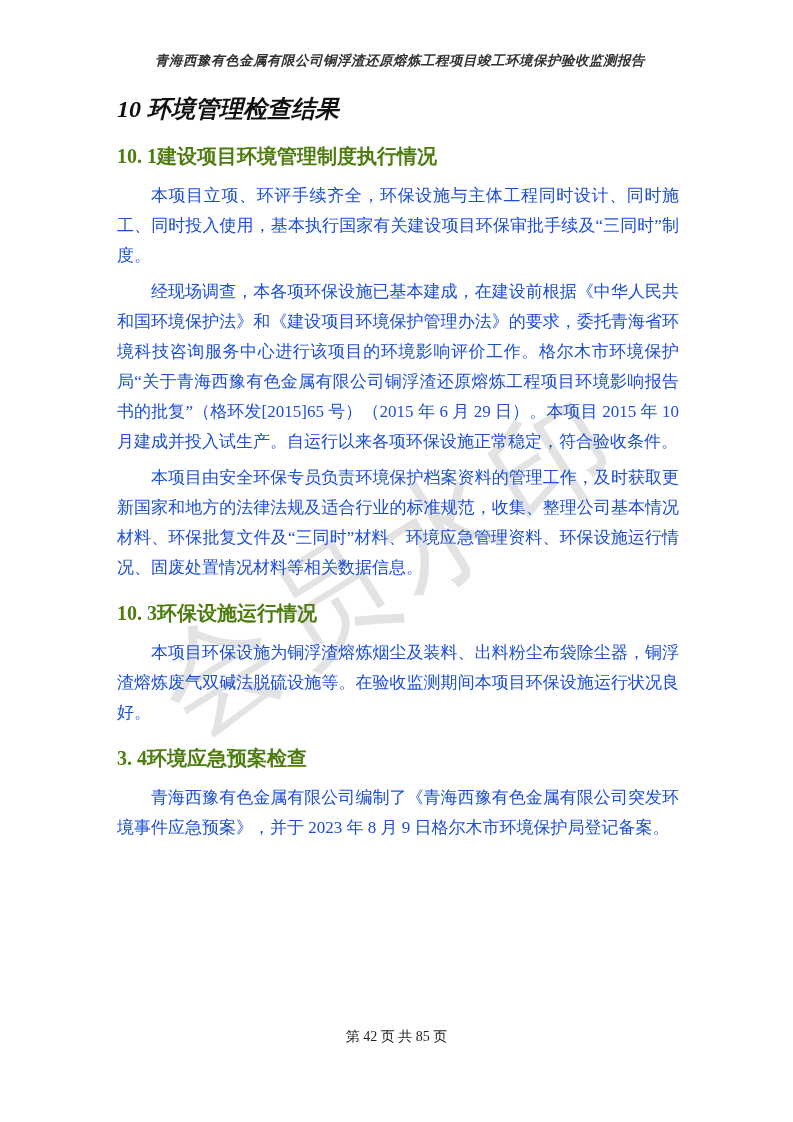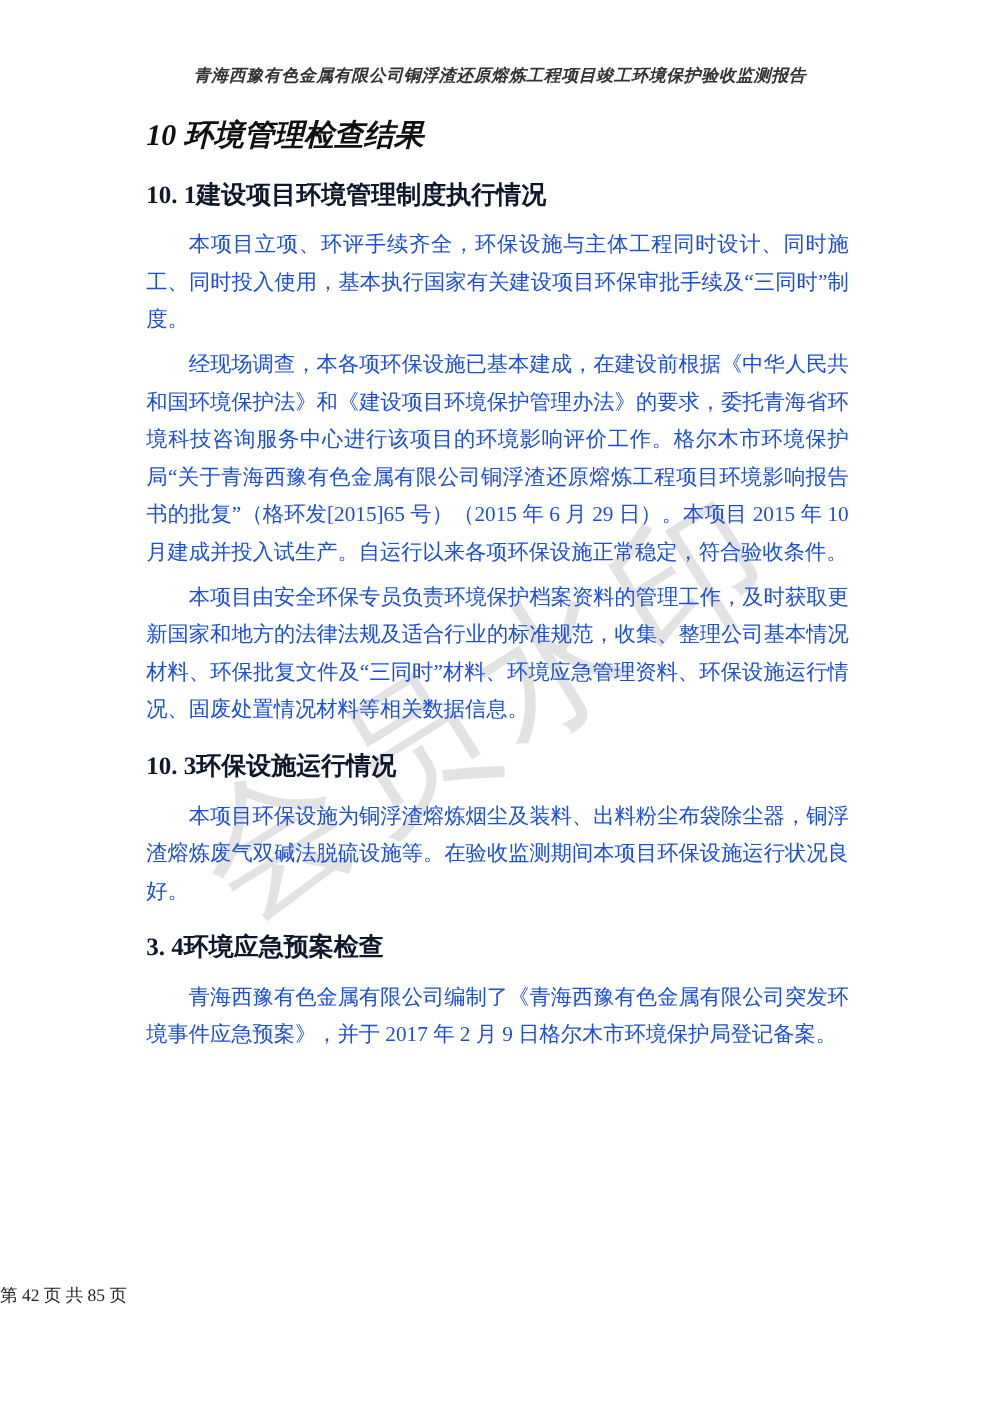--- a/index.html
+++ b/index.html
@@ -59,36 +59,37 @@
     line-height: 34px;
     font-weight: bold;
     color: #111111;
     margin: 0 0 14px 0;
     font-style: italic;
   }
   h2.section-heading {
     font-size: 20px;
     line-height: 28px;
     font-weight: bold;
-    color: #0f172a;
+    color: #4d7c0f;
     margin: 16px 0 11px 0;
   }
   p.body-para {
     font-size: 17px;
     line-height: 30px;
     margin: 0 0 6px 0;
     text-indent: 2em;
     text-align: justify;
     color: #1d4ed8;
   }
   .page-footer {
     position: absolute;
     left: 0;
     top: 1028px;
     width: 100%;
+    text-align: center;
     font-size: 14px;
     color: #222222;
     z-index: 1;
   }
 </style>
 </head>
 <body>
 
 <div class="page">
 
@@ -103,21 +104,21 @@
     <h2 class="section-heading">10. 1建设项目环境管理制度执行情况</h2>
     <p class="body-para">本项目立项、环评手续齐全，环保设施与主体工程同时设计、同时施工、同时投入使用，基本执行国家有关建设项目环保审批手续及“三同时”制度。</p>
     <p class="body-para">经现场调查，本各项环保设施已基本建成，在建设前根据《中华人民共和国环境保护法》和《建设项目环境保护管理办法》的要求，委托青海省环境科技咨询服务中心进行该项目的环境影响评价工作。格尔木市环境保护局“关于青海西豫有色金属有限公司铜浮渣还原熔炼工程项目环境影响报告书的批复”（格环发[2015]65 号）（2015 年 6 月 29 日）。本项目 2015 年 10 月建成并投入试生产。自运行以来各项环保设施正常稳定，符合验收条件。</p>
 
     <p class="body-para">本项目由安全环保专员负责环境保护档案资料的管理工作，及时获取更新国家和地方的法律法规及适合行业的标准规范，收集、整理公司基本情况材料、环保批复文件及“三同时”材料、环境应急管理资料、环保设施运行情况、固废处置情况材料等相关数据信息。</p>
 
     <h2 class="section-heading">10. 3环保设施运行情况</h2>
     <p class="body-para">本项目环保设施为铜浮渣熔炼烟尘及装料、出料粉尘布袋除尘器，铜浮渣熔炼废气双碱法脱硫设施等。在验收监测期间本项目环保设施运行状况良好。</p>
 
     <h2 class="section-heading">3. 4环境应急预案检查</h2>
-    <p class="body-para">青海西豫有色金属有限公司编制了《青海西豫有色金属有限公司突发环境事件应急预案》，并于 2017 年 2 月 9 日格尔木市环境保护局登记备案。</p>
+    <p class="body-para">青海西豫有色金属有限公司编制了《青海西豫有色金属有限公司突发环境事件应急预案》，并于 2023 年 8 月 9 日格尔木市环境保护局登记备案。</p>
 
   </main>
 
   <div class="page-footer">
     <span>第 42 页 共 85 页</span>
   </div>
 
 </div>
 
 </body></html>

